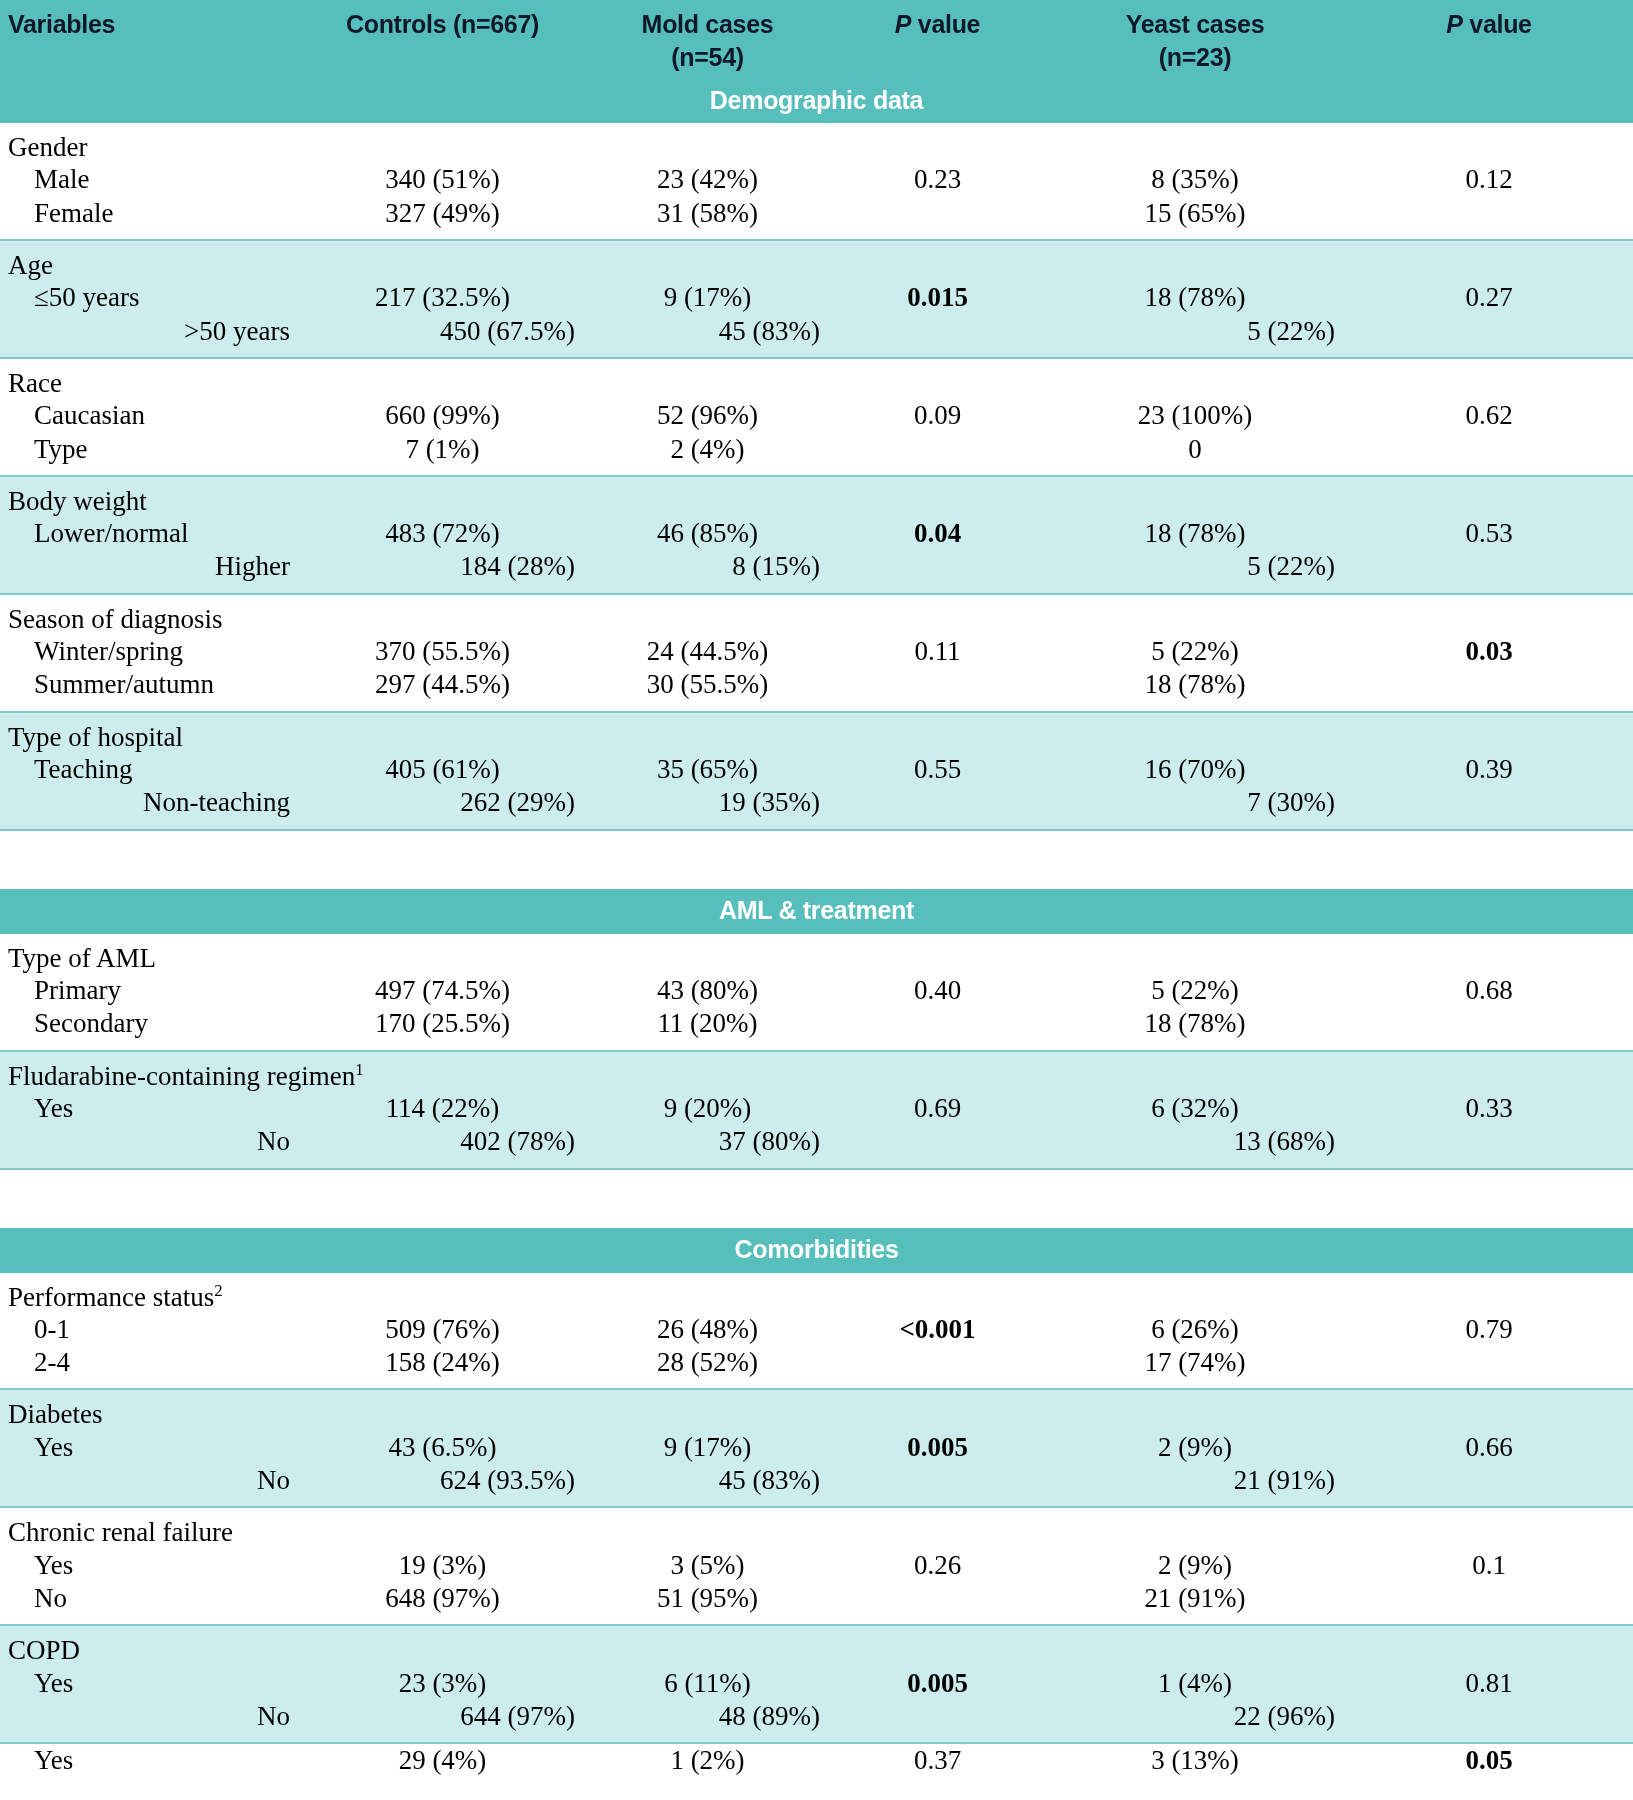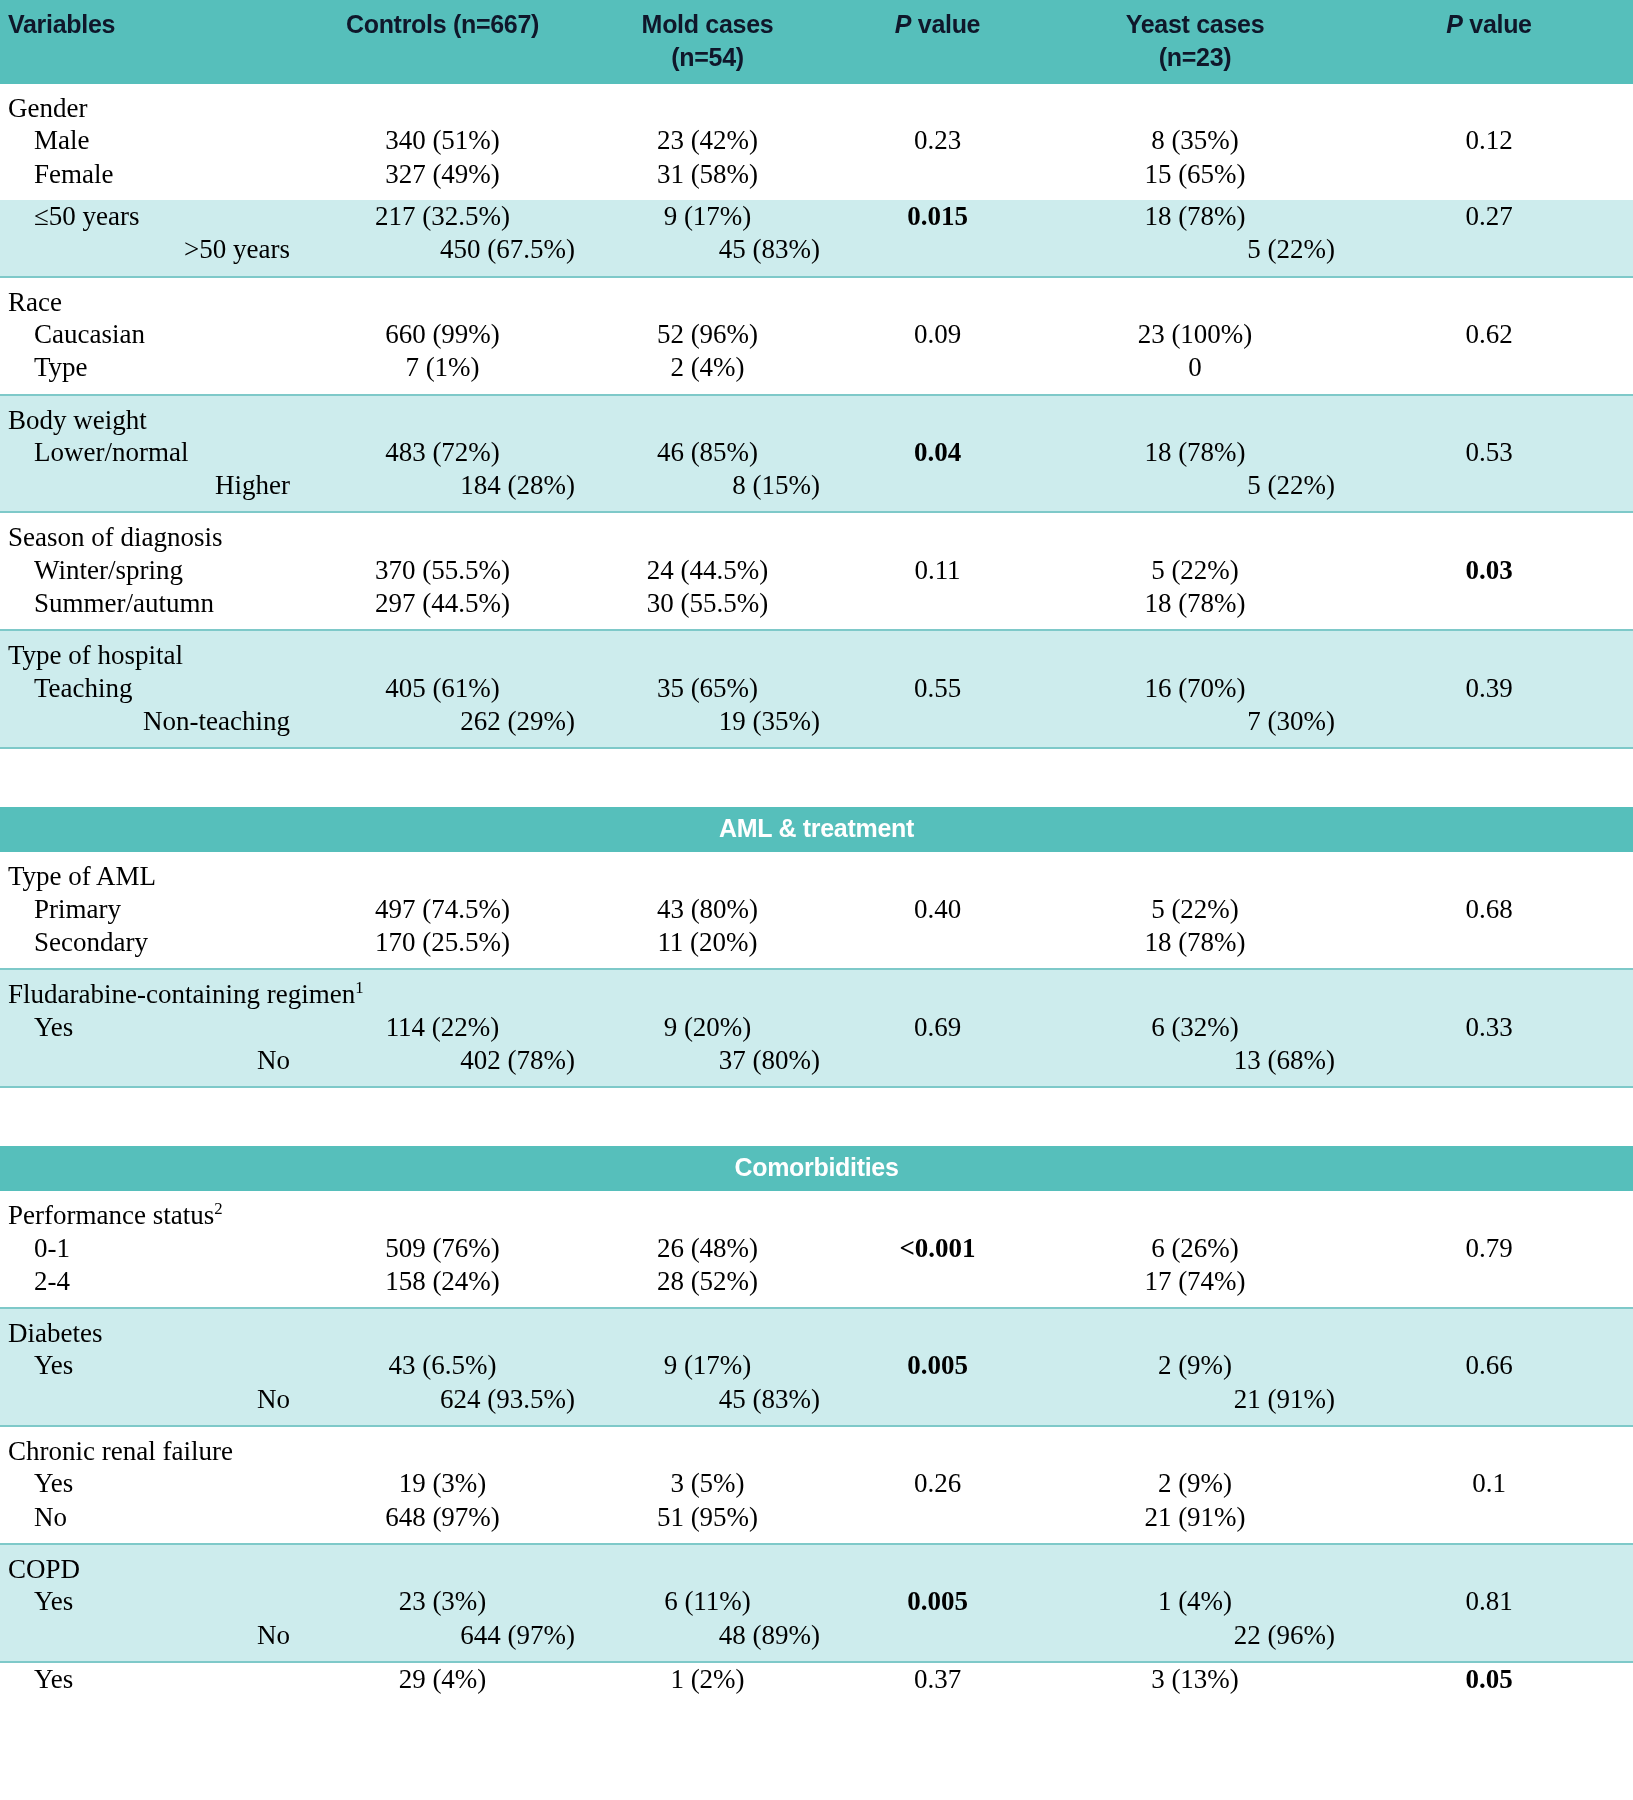--- a/index.html
+++ b/index.html
@@ -141,20 +141,23 @@
         <th class="h-yeast">
           <span>Yeast cases</span><br>
           <span>(n=23)</span>
         </th>
         <th class="h-p2">
           <span class="p-ital">P</span><span> value</span>
         </th>
       </tr>
     </thead>
     <tbody id="table-body">
+        <tr class="section-banner banner-demo">
+          <td colspan="6">Demographic data</td>
+        </tr>
         <tr class="plain group-head">
           <td class="var-cell">Gender</td>
           <td class="num-cell"></td>
           <td class="num-cell"></td>
           <td class="num-cell"></td>
           <td class="num-cell"></td>
           <td class="num-cell"></td>
         </tr>
         <tr class="plain">
           <td class="var-cell"><span class="indent">Male</span></td>
@@ -165,20 +168,28 @@
           <td class="num-cell">0.12</td>
         </tr>
         <tr class="plain last-of-group">
           <td class="var-cell"><span class="indent">Female</span></td>
           <td class="num-cell">327 (49%)</td>
           <td class="num-cell">31 (58%)</td>
           <td class="num-cell"></td>
           <td class="num-cell">15 (65%)</td>
           <td class="num-cell"></td>
         </tr>
+        <tr class="band group-head band-top">
+          <td class="var-cell">Age</td>
+          <td class="num-cell"></td>
+          <td class="num-cell"></td>
+          <td class="num-cell"></td>
+          <td class="num-cell"></td>
+          <td class="num-cell"></td>
+        </tr>
         <tr class="band">
           <td class="var-cell"><span class="indent">≤50 years</span></td>
           <td class="num-cell">217 (32.5%)</td>
           <td class="num-cell">9 (17%)</td>
           <td class="num-cell bold-p">0.015</td>
           <td class="num-cell">18 (78%)</td>
           <td class="num-cell">0.27</td>
         </tr>
         <tr class="band last-of-group band-bot">
           <td class="var-cell"><span class="indent">&gt;50 years</span></td>

